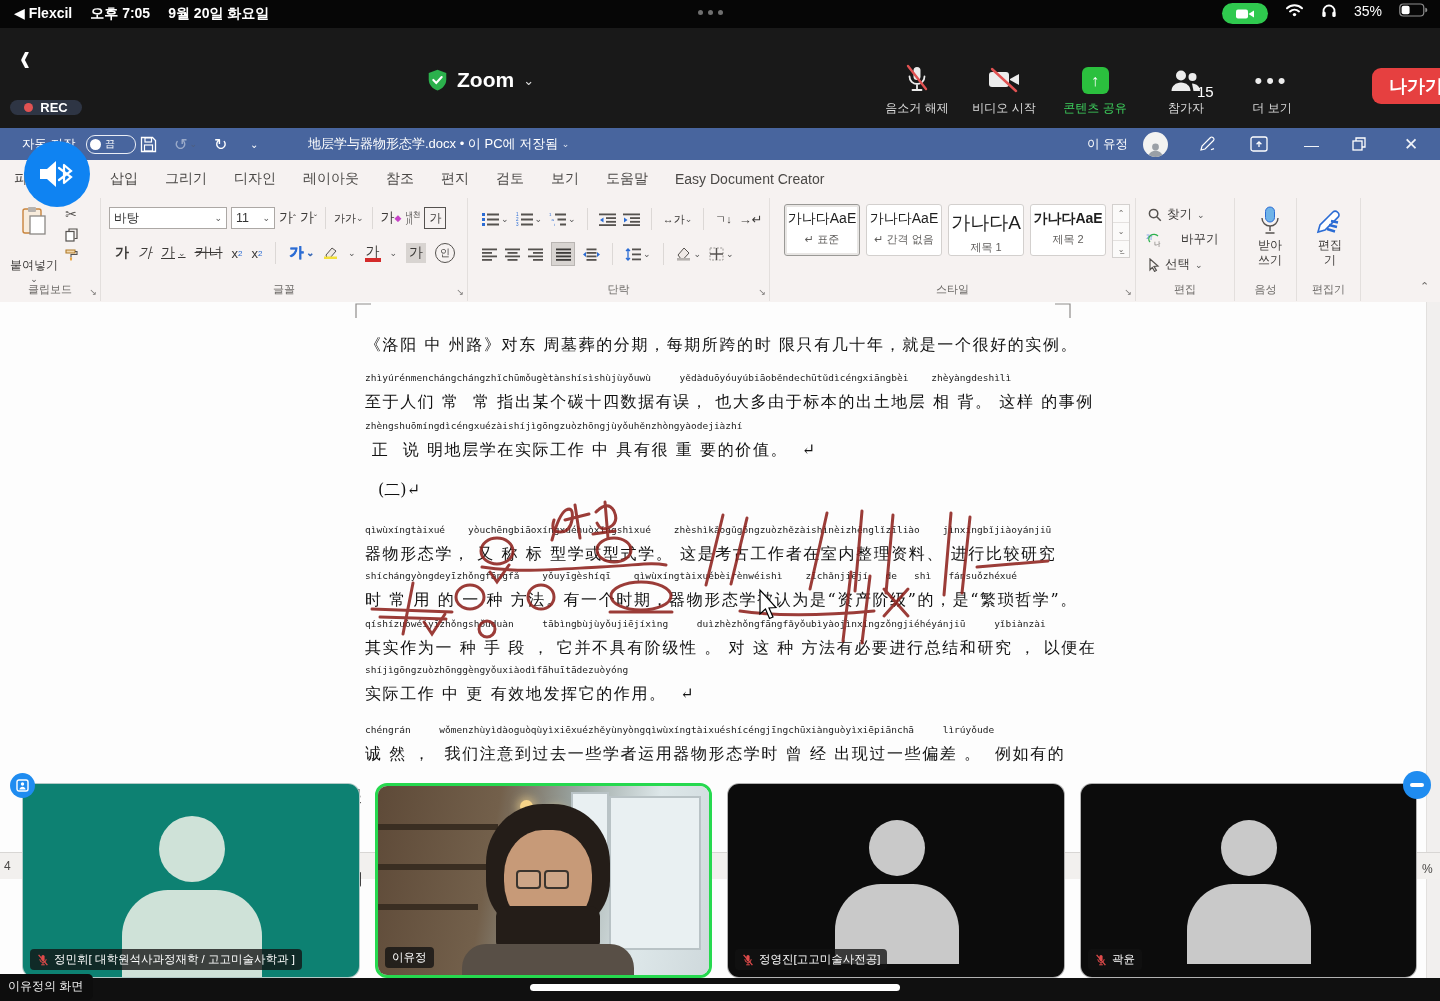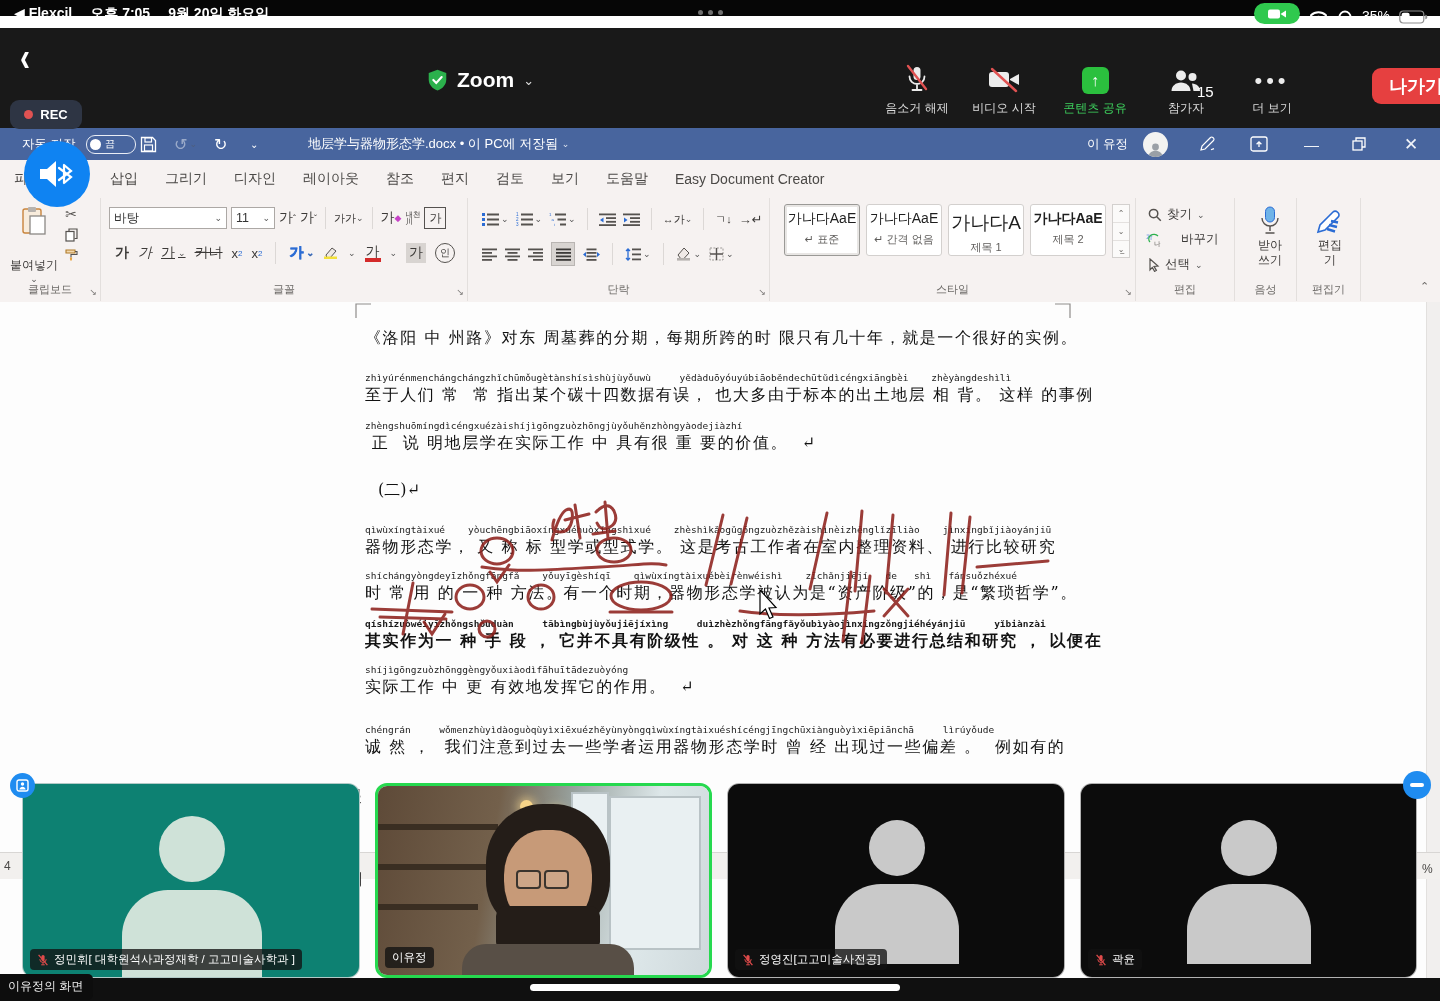--- a/index.html
+++ b/index.html
@@ -1,41 +1,41 @@
 <!DOCTYPE html>
 <html><head>
 <meta charset="utf-8">
 <style>
   html,body{margin:0;padding:0;background:#000;}
   .screen{position:relative;width:1440px;height:1001px;overflow:hidden;background:#fff;
           font-family:"Liberation Sans","DejaVu Sans",sans-serif;-webkit-font-smoothing:antialiased;}
   .abs{position:absolute;}
 
   
-  .iosbar{position:absolute;left:0;top:0;width:1440px;height:16px;background:#060606;color:#fff;font-size:14px;}
+  .iosbar{position:absolute;left:0;top:0;width:1440px;height:28px;background:#060606;color:#fff;font-size:14px;}
   .iosbar .lft{position:absolute;left:14px;top:5px;display:flex;gap:18px;font-weight:600;}
   .ios-dots{position:absolute;left:698px;top:10px;display:flex;gap:5px;}
   .ios-dots i{width:5px;height:5px;border-radius:50%;background:#6f6f6f;}
-  .iosbar .rgt{position:absolute;right:12px;top:3px;display:flex;align-items:flex-end;gap:9px;}
+  .iosbar .rgt{position:absolute;right:12px;top:3px;display:flex;align-items:flex-start;gap:17px;}
   .vid-pill{width:46px;height:21px;border-radius:11px;background:#2fc94e;display:flex;align-items:center;justify-content:center;}
 
   
   .zoombar{position:absolute;left:0;top:28px;width:1440px;height:100px;background:#191919;color:#e8e8e8;}
   .zback{position:absolute;left:20px;top:12px;font-size:30px;color:#fff;font-weight:700;transform:scaleY(1.35);}
   .ztitle{position:absolute;left:427px;top:40px;display:flex;align-items:center;gap:9px;}
   .ztitle .znm{font-size:21px;font-weight:600;color:#fff;}
   .ztitle .chv{font-size:13px;color:#ddd;}
   .zbtn{position:absolute;top:36px;width:86px;text-align:center;color:#ddd;font-size:12px;}
   .zbtn .ic{height:30px;display:flex;align-items:flex-end;justify-content:center;margin-bottom:6px;}
   .zbtn.share .lbl{color:#3ed45e;}
   .sharebox{width:27px;height:27px;border-radius:6px;background:#2bc03e;color:#fff;font-size:16px;font-weight:700;display:flex;align-items:center;justify-content:center;}
   .pcount{position:absolute;margin-left:54px;margin-top:-34px;font-size:15px;color:#fff;}
   .leavebtn{position:absolute;left:1327px;top:40px;width:88px;height:36px;border-radius:9px;background:#e64040;color:#fff;
             font-size:18px;font-weight:600;display:flex;align-items:center;justify-content:center;margin-left:45px;}
-  .recbadge{position:absolute;left:10px;top:100px;width:72px;height:29px;border-radius:9px;background:#2e3544;color:#fff;
+  .recbadge{position:absolute;left:10px;top:100px;width:72px;height:15px;border-radius:9px;background:#2e3544;color:#fff;
             display:flex;align-items:center;justify-content:center;gap:7px;font-size:13px;font-weight:600;z-index:40;}
   .recdot{width:9px;height:9px;border-radius:50%;background:#e05252;}
 
   
   .wtitle{position:absolute;left:0;top:128px;width:1440px;height:32px;background:#48659e;color:#fff;font-size:12.5px;}
   .wtitle .itm{position:absolute;top:0;height:32px;display:flex;align-items:center;}
   .toggle{width:42px;height:17px;border:1.4px solid #e9edf5;border-radius:9px;display:flex;align-items:center;padding:0 3px;gap:4px;}
   .toggle i{width:11px;height:11px;border-radius:50%;background:#fff;}
   .toggle b{font-size:10px;font-weight:400;color:#fff;}
   .searchbox{position:absolute;left:620px;top:131px;width:386px;height:25px;background:#bcc8dc;border-radius:3px;
@@ -65,21 +65,21 @@
   .stylecard.sel{border:1px solid #9a9996;box-shadow:0 0 0 2px #e8e6e4 inset;}
   .stylecard .smp{font-size:14px;color:#1e1e1e;white-space:nowrap;overflow:hidden;}
   .stylecard .nm{font-size:11px;color:#5f5d5b;margin-top:4px;white-space:nowrap;}
   .bluetxt{color:#2b6cd4;}
 
   
   .docarea{position:absolute;left:0;top:302px;width:1440px;height:676px;background:#fdfdfd;}
   .scrollstrip{position:absolute;right:0;top:0;width:13px;height:676px;background:#f1efee;border-left:1px solid #e2e0de;}
   .doc-line{position:absolute;left:365px;white-space:pre;}
   .py{font-family:"DejaVu Sans Mono","Liberation Mono",monospace;font-size:9.5px;color:#1b1b1b;}
-  .zh{font-family:"DejaVu Serif","Liberation Serif",serif;font-size:16px;letter-spacing:1.6px;color:#121212;margin-top:2px;}
+  .zh{font-family:"DejaVu Serif","Liberation Serif",serif;font-size:16px;letter-spacing:1.6px;color:#121212;margin-top:9px;}
   .doc-section{position:absolute;left:378px;font-family:"DejaVu Serif",serif;font-size:16px;color:#121212;}
   .statusstrip{position:absolute;left:0;top:550px;width:1440px;height:26px;background:#f2f0ee;border-top:1px solid #d8d6d4;
                font-size:12px;color:#4a4846;}
   .frag{position:absolute;font-family:"DejaVu Serif",serif;font-size:16px;color:#121212;}
 
   .inksvg{position:absolute;left:0;top:0;width:1440px;height:1001px;pointer-events:none;z-index:8;}
 
   
   .spkfab{position:absolute;left:24px;top:141px;width:66px;height:66px;border-radius:50%;background:#0f83f2;z-index:50;
           display:flex;align-items:center;justify-content:center;}
@@ -639,21 +639,21 @@
     <svg class="abs" style="left:350px;top:0;" width="740" height="22">
       <path d="M6 16V2h15M720 16V2h-15" stroke="#8f8d8b" fill="none" stroke-width="1.2"></path>
     </svg>
     <div id="doc-lines">
         <div class="doc-line" style="top: 24px;"><div class="zh">《洛阳 中 州路》对东 周墓葬的分期，每期所跨的时 限只有几十年，就是一个很好的实例。</div></div>
         <div class="doc-line" style="top: 70px;"><div class="py">zhìyúrénmenchángchángzhǐchūmǒugètànshísìshùjùyǒuwù     yědàduōyóuyúbiāoběndechūtǔdìcéngxiāngbèi    zhèyàngdeshìlì</div><div class="zh">至于人们 常  常 指出某个碳十四数据有误， 也大多由于标本的出土地层 相 背。 这样 的事例</div></div>
         <div class="doc-line" style="top: 118px;"><div class="py">zhèngshuōmíngdìcéngxuézàishíjìgōngzuòzhōngjùyǒuhěnzhòngyàodejiàzhí</div><div class="zh"> 正  说 明地层学在实际工作 中 具有很 重 要的价值。  ↵</div></div>
         <div class="doc-section" style="top: 178px;">(二)↵</div>
         <div class="doc-line" style="top: 222px;"><div class="py">qìwùxíngtàixué    yòuchēngbiāoxíngxuéhuòxíngshìxué    zhèshìkǎogǔgōngzuòzhězàishìnèizhěnglǐzīliào    jìnxíngbǐjiàoyánjiū</div><div class="zh">器物形态学， 又 称 标 型学或型式学。 这是考古工作者在室内整理资料、 进行比较研究</div></div>
         <div class="doc-line" style="top: 268px;"><div class="py">shíchángyòngdeyīzhǒngfāngfǎ    yǒuyīgèshíqī    qìwùxíngtàixuébèirènwéishì    zīchǎnjiējí   de   shì   fánsuǒzhéxué</div><div class="zh">时 常 用 的 一 种 方法。有一个时期，器物形态学被认为是“资产阶级”的，是“繁琐哲学”。</div></div>
-        <div class="doc-line" style="top: 316px; font-weight: bold;"><div class="py">qíshízuòwéiyīzhǒngshǒuduàn     tābìngbùjùyǒujiējíxìng     duìzhèzhǒngfāngfǎyǒubìyàojìnxíngzǒngjiéhéyánjiū     yǐbiànzài</div><div class="zh">其实作为一 种 手 段 ， 它并不具有阶级性 。 对 这 种 方法有必要进行总结和研究 ， 以便在</div></div>
+        <div class="doc-line" style="top: 316px;"><div class="py">qíshízuòwéiyīzhǒngshǒuduàn     tābìngbùjùyǒujiējíxìng     duìzhèzhǒngfāngfǎyǒubìyàojìnxíngzǒngjiéhéyánjiū     yǐbiànzài</div><div class="zh">其实作为一 种 手 段 ， 它并不具有阶级性 。 对 这 种 方法有必要进行总结和研究 ， 以便在</div></div>
         <div class="doc-line" style="top: 362px;"><div class="py">shíjìgōngzuòzhōnggèngyǒuxiàodìfāhuītādezuòyóng</div><div class="zh">实际工作 中 更 有效地发挥它的作用。  ↵</div></div>
         <div class="doc-line" style="top: 422px;"><div class="py">chéngrán     wǒmenzhùyìdàoguòqùyìxiēxuézhěyùnyòngqìwùxíngtàixuéshícéngjīngchūxiànguòyìxiēpiānchā     lìrúyǒude</div><div class="zh">诚 然 ，  我们注意到过去一些学者运用器物形态学时 曾 经 出现过一些偏差 。  例如有的</div></div>
       </div>
 
     <div class="statusstrip">
       <span class="abs" style="left:4px;top:6px;">4</span>
       <span class="abs" style="left:1422px;top:9px;">%</span>
     </div>
     <span class="frag" style="left:346px;top:484px;">起</span>
     <span class="frag" style="left:346px;top:568px;">制</span>

